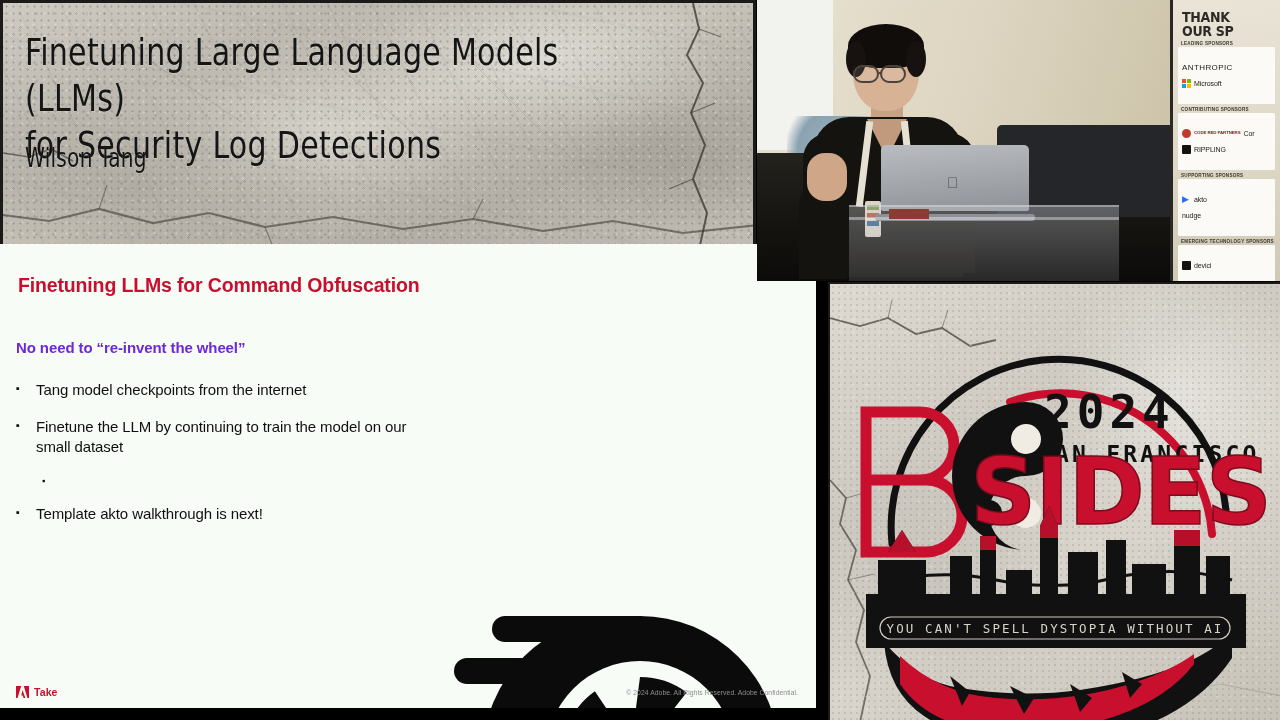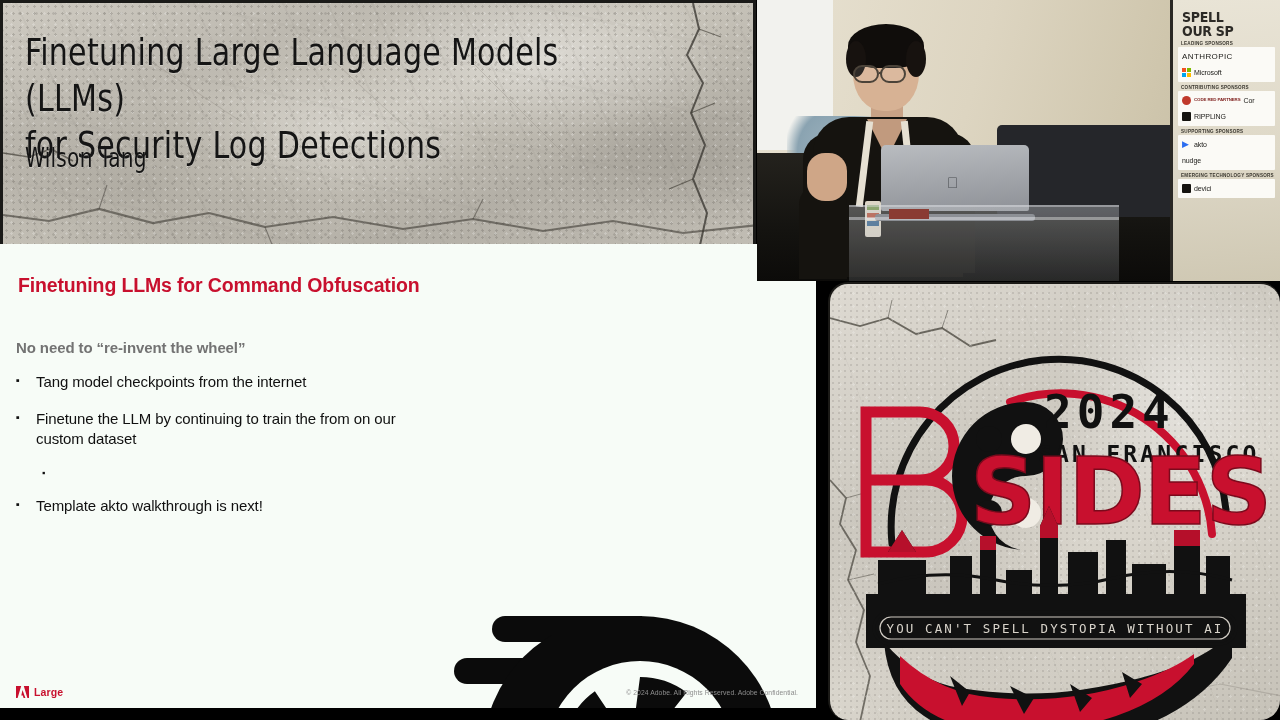--- a/index.html
+++ b/index.html
@@ -51,21 +51,21 @@
   
   #slide{
     position:absolute; left:0; top:244px; width:816px; height:464px;
     background:#f7fcf7; overflow:hidden;
   }
   #slide-heading{
     position:absolute; left:18px; top:30px;
     font-size:19.5px; font-weight:bold; color:#c8102e; letter-spacing:-.15px;
   }
   #slide-body{ position:absolute; left:16px; top:95px; width:400px; }
-  #lead-line{ font-size:15px; font-weight:bold; color:#737373; margin-bottom:16px; letter-spacing:-.1px; }
+  #lead-line{ font-size:15px; font-weight:bold; color:#6d28d9; margin-bottom:24px; letter-spacing:-.1px; }
 
   .bullet{ display:flex; font-size:15px; color:#101010; line-height:1.38;
            margin-bottom:16px; letter-spacing:-.1px; }
   .bullet .mark{ flex:0 0 auto; width:20px; font-size:11px; line-height:1.5; color:#101010; }
   .bullet.sub{ margin-left:26px; font-size:14.5px; }
   .bullet.sub .mark{ width:22px; font-size:9.5px; }
 
   
   #wheel-graphic{ position:absolute; left:432px; top:362px; width:352px; height:298px; }
 
@@ -131,42 +131,41 @@
   #monitor-back{ position:absolute; left:240px; bottom:64px; width:200px; height:92px; border-radius:5px; background:#25262a; }
 
   
   #sponsor-banner{ position:absolute; right:0; top:0; width:110px; height:281px;
                    background:linear-gradient(175deg,#e9e4d6 0%,#ded8c7 55%,#cfc8b3 100%);
                    border-left:3px solid #2a2824; overflow:hidden; padding:4px 5px; }
   #sponsor-banner .hdr{ font-size:14px; font-weight:bold; color:#2c2a26; line-height:1.0;
                         font-family:"DejaVu Sans Condensed","Liberation Sans Narrow","Liberation Sans",sans-serif;
                         letter-spacing:-.3px; margin:6px 0 3px 4px; white-space:pre-line; }
   #sponsor-banner .cat{ font-size:4.6px; font-weight:bold; color:#3a372f; letter-spacing:.25px; margin:3px 0 1px 3px; }
-  #sponsor-banner .card{ background:#fbfaf6; border-radius:1px; padding:3px 4px; margin-bottom:2px; }
+  #sponsor-banner .card{ background:#fbfaf6; border-radius:1px; padding:14px 4px; margin-bottom:2px; }
   #sponsor-banner .row{ display:flex; align-items:center; gap:3px; min-height:13px; }
   #sponsor-banner .row + .row{ margin-top:3px; }
   #sponsor-banner .nm{ font-size:7px; color:#21201d; letter-spacing:-.1px; }
   #sponsor-banner .nm.big{ font-size:8px; letter-spacing:.4px; }
   #sponsor-banner .nm.tiny{ font-size:4.4px; font-weight:bold; color:#7c1a18; line-height:1.05; }
   .ms-sq{ width:9px; height:9px; display:grid; grid-template:1fr 1fr/1fr 1fr; gap:.8px; }
   .ms-sq i{ display:block; } .ms-sq i:nth-child(1){background:#f25022;} .ms-sq i:nth-child(2){background:#7fba00;}
   .ms-sq i:nth-child(3){background:#00a4ef;} .ms-sq i:nth-child(4){background:#ffb900;}
   .crl{ width:9px; height:9px; border-radius:50%; background:#c0392b; flex:0 0 auto; }
   .blk{ width:9px; height:9px; background:#15130f; flex:0 0 auto; border-radius:1px; }
   .akt{ width:9px; height:9px; flex:0 0 auto; color:#2b6df0; font-size:9px; line-height:9px; }
 
   
   #bsides-panel{
     position:absolute; left:828px; top:282px; width:452px; height:438px; overflow:hidden;
     border-top:2px solid #1b1a17; border-left:2px solid #1b1a17;
     background:
       radial-gradient(ellipse 45% 50% at 25% 70%, rgba(160,156,148,.22), transparent 70%),
       radial-gradient(ellipse 40% 45% at 78% 25%, rgba(255,255,255,.40), transparent 70%),
       linear-gradient(150deg,#dedad2 0%,#cecac1 35%,#d9d5cc 60%,#c6c2b8 100%);
-    border-radius: 20px;
   }
   #bsides-panel .noise{
     position:absolute; inset:0; opacity:.38;
     background-image:
       radial-gradient(rgba(110,106,100,.5) 1px, transparent 1.3px),
       radial-gradient(rgba(255,255,255,.55) 1px, transparent 1.3px);
     background-size:6px 6px, 13px 13px; background-position:0 0, 4px 3px;
   }
   #bsides-panel .grime{
     position:absolute; inset:0; opacity:.3;
@@ -208,21 +207,21 @@
     <div id="slide-body">
       <div id="lead-line">No need to “re-invent the wheel”</div>
 
       <div class="bullet">
         <span class="mark">▪</span>
         <span>Tang model checkpoints from the internet</span>
       </div>
 
       <div class="bullet">
         <span class="mark">▪</span>
-        <span>Finetune the LLM by continuing to train the from on our custom dataset</span>
+        <span>Finetune the LLM by continuing to train the model on our small dataset</span>
       </div>
 
       <div class="bullet sub">
         <span class="mark">▪</span>
       </div>
 
       <div class="bullet">
         <span class="mark">▪</span>
         <span>Template akto walkthrough is next!</span>
       </div>
@@ -264,21 +263,21 @@
           <circle cx="0" cy="0" r="20"></circle>
         </g>
       </g>
     </svg>
 
     <div id="slide-footer">
       <div id="adobe-logo">
         <svg width="13" height="12" viewBox="0 0 13 12">
           <path d="M0 0 H5.2 L1.6 12 H0 Z M7.8 0 H13 V12 H11.4 Z M6.5 4.1 L9.4 12 H7.6 L6.8 9.6 H5.3 Z" fill="#c8102e"></path>
         </svg>
-        <span class="wordmark">Large</span>
+        <span class="wordmark">Take</span>
       </div>
       <div id="copyright">© 2024 Adobe. All Rights Reserved. Adobe Confidential.</div>
     </div>
   </div>
 
   <div id="video-panel">
     <div id="room-wall"></div>
     <div id="wall-white"></div>
     <div id="wall-shadow"></div>
     <div id="stage-dark"></div>
@@ -314,21 +313,21 @@
       <div class="apple"></div>
       <div class="base"></div>
     </div>
 
     <div id="podium">
       <div class="rail"></div>
       <div class="redtag"></div>
     </div>
 
     <div id="sponsor-banner">
-      <div class="hdr">SPELL
+      <div class="hdr">THANK
 OUR SP</div>
 
       <div class="cat">LEADING SPONSORS</div>
       <div class="card">
         <div class="row">
           <span class="nm big">ANTHROPIC</span>
         </div>
         <div class="row">
           <span class="ms-sq">
               <i></i>

